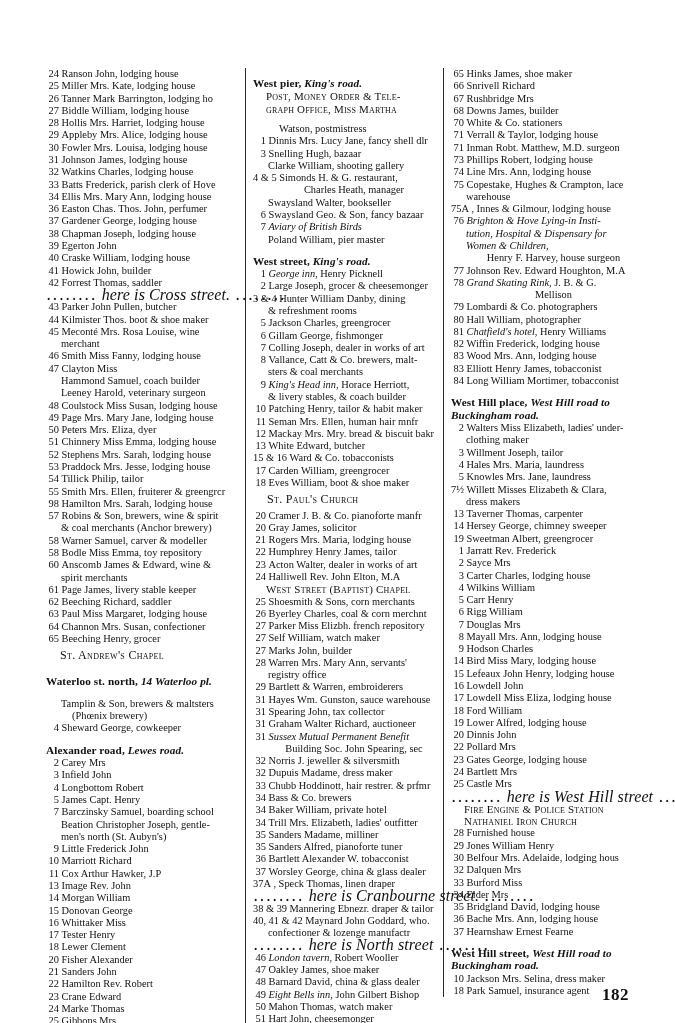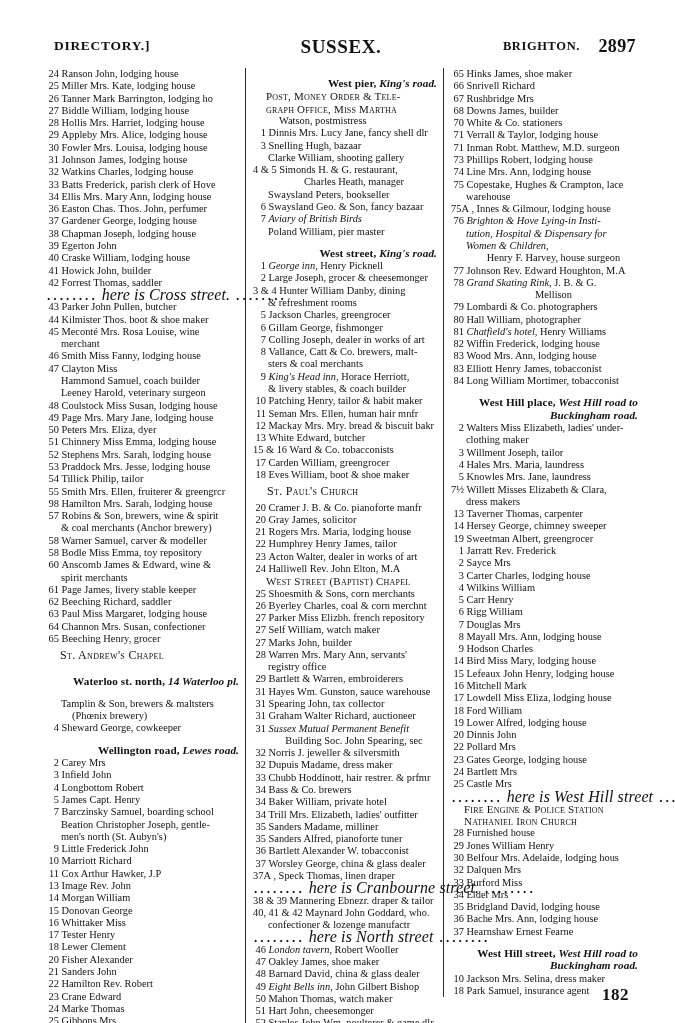--- a/index.html
+++ b/index.html
@@ -125,21 +125,21 @@
   .cont2 {
     padding-left: 15px;
   }
   .cont-center {
     text-align: center;
     padding-left: 18px;
   }
 
   
   .street-head {
-    text-align: right;
+    text-align: left;
     font-weight: bold;
     font-size: 11.2px;
     margin-top: 9px;
     margin-bottom: 1px;
     letter-spacing: 0.1px;
   }
   .street-head .it {
     font-style: italic;
     font-weight: bold;
   }
@@ -188,26 +188,20 @@
     font-size: 17px;
     font-weight: bold;
     letter-spacing: 0.5px;
   }
 </style>
 </head>
 <body>
 
 <div class="page">
 
-  <div class="running-head">
-    <div class="rh-left">DIRECTORY.]</div>
-    <div class="rh-center">SUSSEX.</div>
-    <div class="rh-right">BRIGHTON.</div>
-    <div class="rh-pageno">2897</div>
-  </div>
 
   <div class="columns">
     <div class="col col-1">
         <div class="entry">
           <span class="num">24</span>
           <span class="txt">Ranson John, lodging house</span>
         </div>
         <div class="entry">
           <span class="num">25</span>
           <span class="txt">Miller Mrs. Kate, lodging house</span>
@@ -377,21 +371,21 @@
         <div class="gap4"></div>
         <div class="chapel-left">St. Andrew's Chapel</div>
         <div class="gap4"></div>
         <div class="street-head two"><span>Waterloo st. north, </span><span class="it">14 Waterloo pl.</span></div>
         <div class="indent-name" style="padding-left: 15px; margin-top: 11px;">Tamplin &amp; Son, brewers &amp; maltsters</div>
         <div class="cont2" style="padding-left: 26px;">(Phœnix brewery)</div>
         <div class="entry">
           <span class="num">4</span>
           <span class="txt">Sheward George, cowkeeper</span>
         </div>
-        <div class="street-head two"><span>Wellington road, </span><span class="it">Lewes road.</span></div>
+        <div class="street-head two"><span>Alexander road, </span><span class="it">Lewes road.</span></div>
         <div class="entry">
           <span class="num">2</span>
           <span class="txt">Carey Mrs</span>
         </div>
         <div class="entry">
           <span class="num">3</span>
           <span class="txt">Infield John</span>
         </div>
         <div class="entry">
           <span class="num">4</span>
@@ -469,36 +463,36 @@
         </div>
         <div class="entry">
           <span class="num">26</span>
           <span class="txt">Sherar John</span>
         </div>
       </div>
     <div class="col col-2">
         <div class="street-head two"><span>West pier, </span><span class="it">King's road.</span></div>
         <div class="inst-line">Post, Money Order &amp; Tele-</div>
         <div class="inst-line">graph Office, Miss Martha</div>
-        <div style="padding-left: 26px;">Watson, postmistress</div>
+        <div style="padding-left: 26px; margin-top: 8px;">Watson, postmistress</div>
         <div class="entry">
           <span class="num">1</span>
           <span class="txt">Dinnis Mrs. Lucy Jane, fancy shell dlr</span>
         </div>
         <div class="entry">
           <span class="num">3</span>
           <span class="txt">Snelling Hugh, bazaar</span>
         </div>
         <div class="indent-name2">Clarke William, shooting gallery</div>
         <div class="entry">
           <span class="num">4 &amp; 5</span>
           <span class="txt">Simonds H. &amp; G. restaurant,</span>
         </div>
         <div class="cont-center">Charles Heath, manager</div>
-        <div class="indent-name2">Swaysland Peters, bookseller</div>
+        <div class="indent-name2">Swaysland Walter, bookseller</div>
         <div class="entry">
           <span class="num">6</span>
           <span class="txt">Swaysland Geo. &amp; Son, fancy bazaar</span>
         </div>
         <div class="entry">
           <span class="num">7</span>
           <span class="txt"><i>Aviary of British Birds</i></span>
         </div>
         <div class="indent-name2">Poland William, pier master</div>
         <div class="street-head two"><span>West street, </span><span class="it">King's road.</span></div>
@@ -887,21 +881,21 @@
         <div class="entry">
           <span class="num">14</span>
           <span class="txt">Bird Miss Mary, lodging house</span>
         </div>
         <div class="entry">
           <span class="num">15</span>
           <span class="txt">Lefeaux John Henry, lodging house</span>
         </div>
         <div class="entry">
           <span class="num">16</span>
-          <span class="txt">Mitchell Mark</span>
+          <span class="txt">Lowdell John</span>
         </div>
         <div class="entry">
           <span class="num">17</span>
           <span class="txt">Lowdell Miss Eliza, lodging house</span>
         </div>
         <div class="entry">
           <span class="num">18</span>
           <span class="txt">Ford William</span>
         </div>
         <div class="entry">

